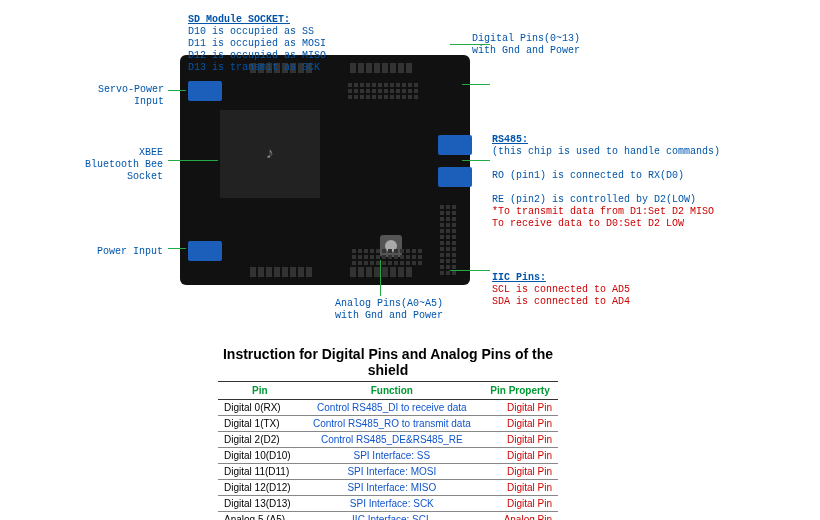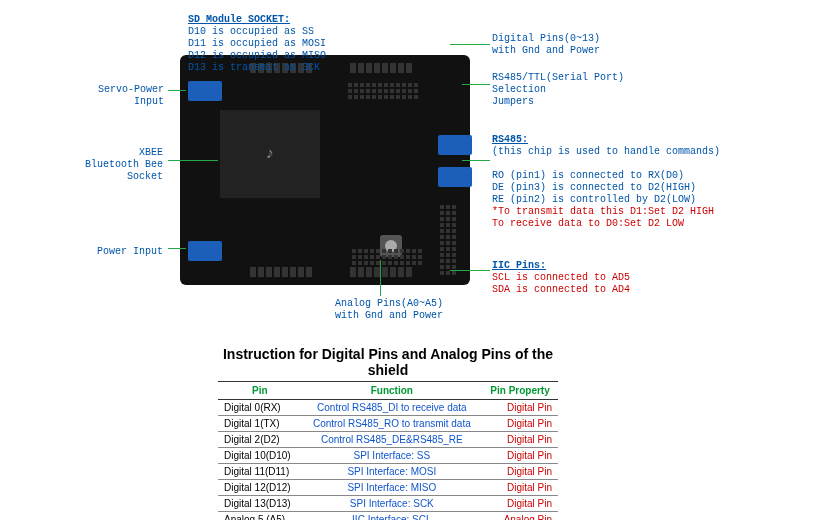--- a/index.html
+++ b/index.html
@@ -211,57 +211,53 @@
   </div>
 
   <div class="label" style="left:188px; top:14px;">
     <strong>SD Module SOCKET:</strong><br>
     <span>D10 is occupied as SS</span><br>
     <span>D11 is occupied as MOSI</span><br>
     <span>D12 is occupied as MISO</span><br>
     <span>D13 is transmit as SCK</span>
   </div>
 
-  <div class="label" style="left:492px; top:33px;">
+  <div class="label" style="left:472px; top:33px;">
     <span>Digital Pins(0~13)</span><br>
     <span>with Gnd and Power</span>
   </div>
 
   <div class="label" style="left:98px; top:84px; text-align:right;">
     <span style="display:block;">Servo-Power</span>
       <span style="display:block;">Input</span>
   </div>
 
-  <div class="label" style="left:492px; top:72px;">
-    <span>RS485/TTL(Serial Port)</span><br>
-    <span>Selection</span><br><span>Jumpers</span>
-  </div>
 
   <div class="label" style="left:85px; top:147px; text-align:right;">
     <span style="display:block;">XBEE</span>
       <span style="display:block;">Bluetooth Bee</span>
       <span style="display:block;">Socket</span>
   </div>
 
   <div class="label" style="left:492px; top:134px;">
     <strong>RS485:</strong><br>
     <span>(this chip is used to handle commands)</span><br>
     <br>
     <span>RO (pin1) is connected to RX(D0)</span><br>
-    <span>DE (pin3) is connected to D2(HIGH)</span><br>
+    <br>
     <span>RE (pin2) is controlled by D2(LOW)</span><br>
-    <span class="red">*To transmit data this D1:Set D2 HIGH</span><br>
+    <span class="red">*To transmit data from D1:Set D2 MISO</span><br>
     <span class="red"> To receive data to D0:Set D2 LOW</span>
   </div>
 
   <div class="label" style="left:97px; top:246px;">
     <span>Power Input</span>
   </div>
 
-  <div class="label" style="left:492px; top:260px;">
+  <div class="label" style="left:492px; top:272px;">
     <strong>IIC Pins:</strong><br>
     <span class="red">SCL is connected to AD5</span><br>
     <span class="red">SDA is connected to AD4</span>
   </div>
 
   <div class="label" style="left:335px; top:298px;">
     <span>Analog Pins(A0~A5)</span><br>
     <span>with Gnd and Power</span>
   </div>
 

